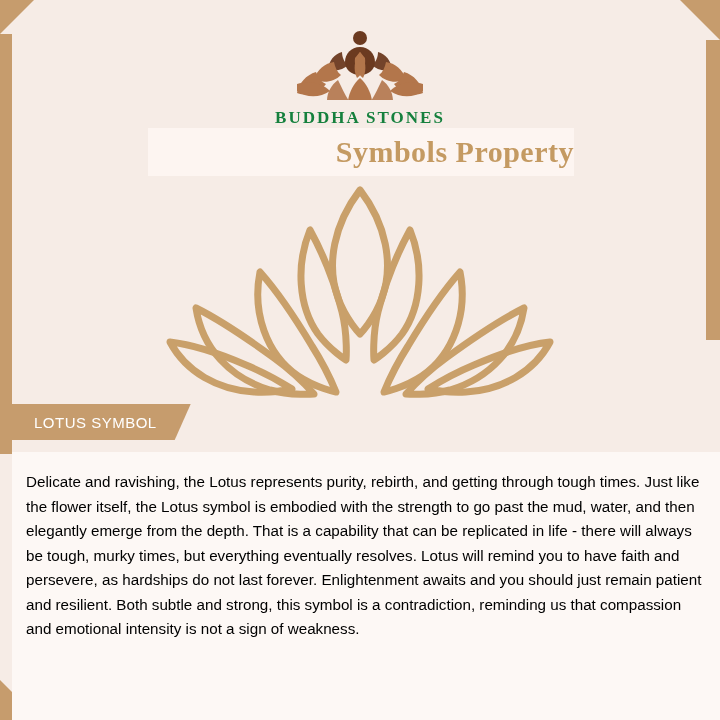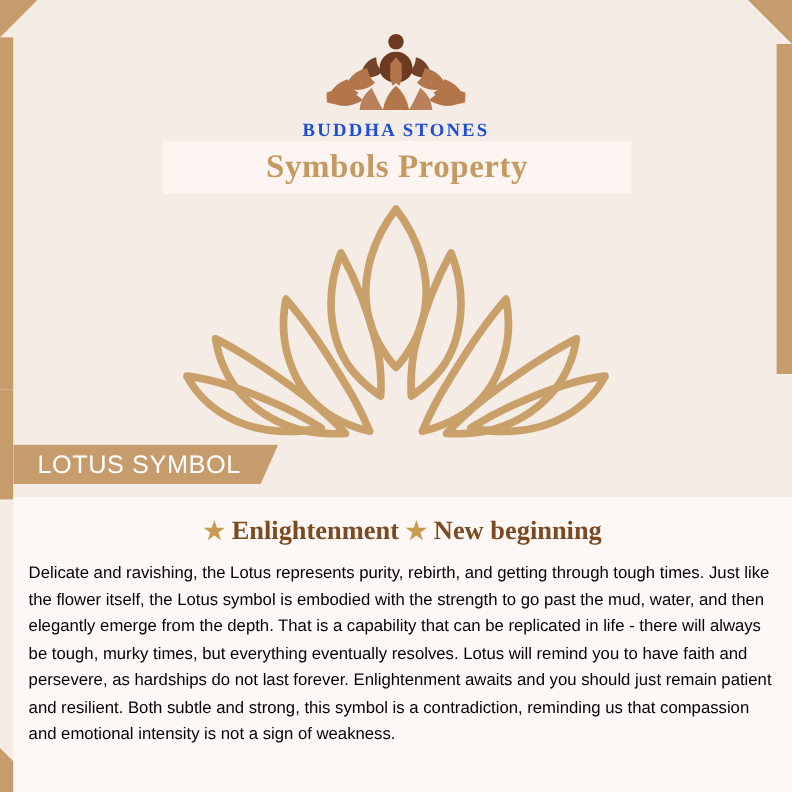--- a/index.html
+++ b/index.html
@@ -58,48 +58,48 @@
     position: absolute;
     top: 22px; left: 0; right: 0;
     display: flex; flex-direction: column; align-items: center;
   }
   .brand-name {
     margin-top: 4px;
     font-family: "Liberation Serif", serif;
     font-weight: bold;
     letter-spacing: 2px;
     font-size: 17px;
-    color: #1d4ed8;
+    color: #15803d;
   }
   .title-band {
     position: absolute;
     top: 128px; left: 148px;
     width: 426px; height: 48px;
     background: #fdf5f1;
-    display: flex; align-items: center; justify-content: center;
+    display: flex; align-items: center; justify-content: flex-end;
   }
   .title-band .title {
     font-family: "Liberation Serif", serif;
     font-weight: bold;
     font-size: 30px;
     color: #c49a62;
     letter-spacing: 0.5px;
   }
   .lotus-art {
     position: absolute;
     top: 182px; left: 0; right: 0;
     display: flex; justify-content: center;
   }
   .label-tab {
     position: absolute;
     left: 12px; top: 404px;
     height: 36px;
     background: #c69c6d;
     color: #ffffff;
-    font-size: 23px;
+    font-size: 15px;
     letter-spacing: 0.5px;
     display: flex; align-items: center;
     padding: 0 34px 0 22px;
     clip-path: polygon(0 0, 100% 0, calc(100% - 16px) 100%, 0 100%);
   }
   .body-card {
     position: absolute;
     left: 12px; top: 452px;
     width: 708px; height: 268px;
     background: #fdf8f5;
@@ -183,22 +183,16 @@
 
         <path d="M20 160c16 30 48 48 84 50 20 1 38-3 38-3s-22-14-46-24c-30-13-58-21-76-23z"></path>
         <path d="M400 160c-16 30-48 48-84 50-20 1-38-3-38-3s22-14 46-24c30-13 58-21 76-23z"></path>
       </g>
     </svg>
   </div>
 
   <div class="label-tab">LOTUS SYMBOL</div>
 
   <div class="body-card">
-    <div class="headline">
-      <span class="star">★</span>
-      <span class="kw1">Enlightenment</span>
-      <span class="star">★</span>
-      <span class="kw1">New beginning</span>
-    </div>
     <p class="paragraph">Delicate and ravishing, the Lotus represents purity, rebirth, and getting through tough times. Just like the flower itself, the Lotus symbol is embodied with the strength to go past the mud, water, and then elegantly emerge from the depth. That is a capability that can be replicated in life - there will always be tough, murky times, but everything eventually resolves. Lotus will remind you to have faith and persevere, as hardships do not last forever. Enlightenment awaits and you should just remain patient and resilient. Both subtle and strong, this symbol is a contradiction, reminding us that compassion and emotional intensity is not a sign of weakness.</p>
   </div>
 
 </div>
 
 </body></html>

